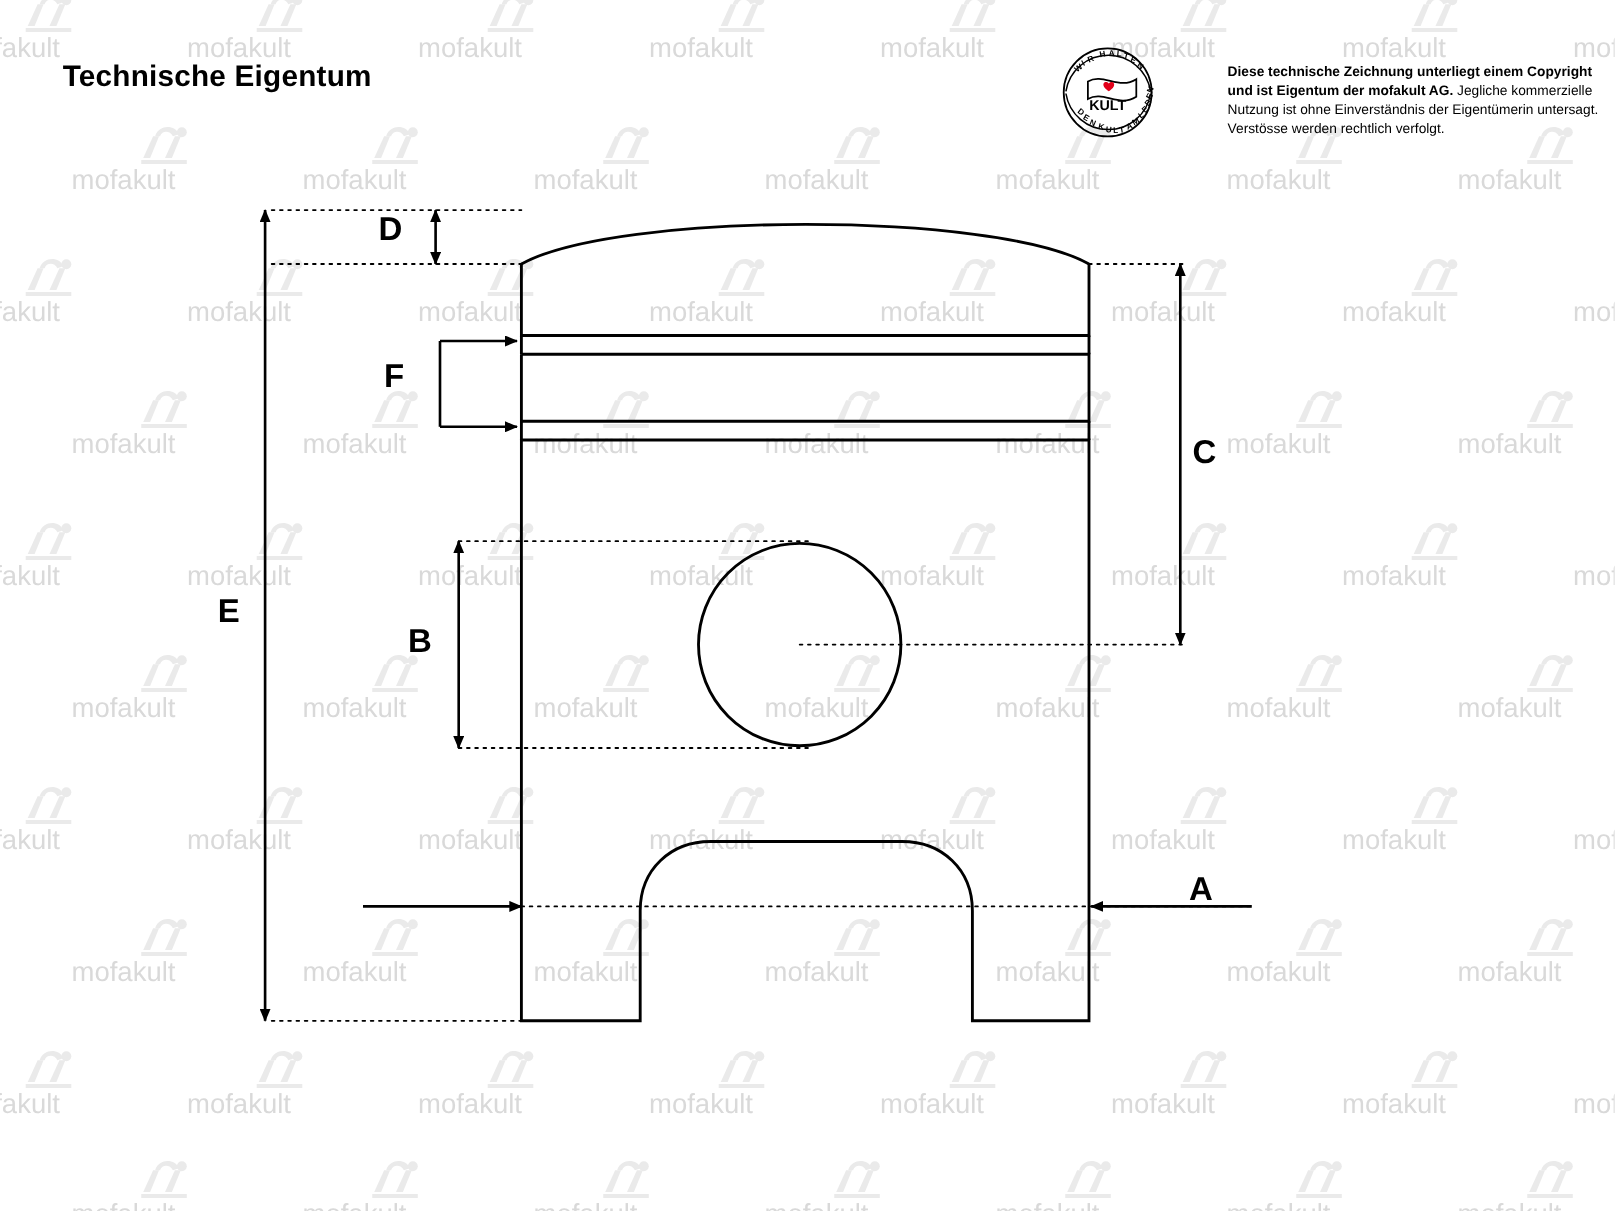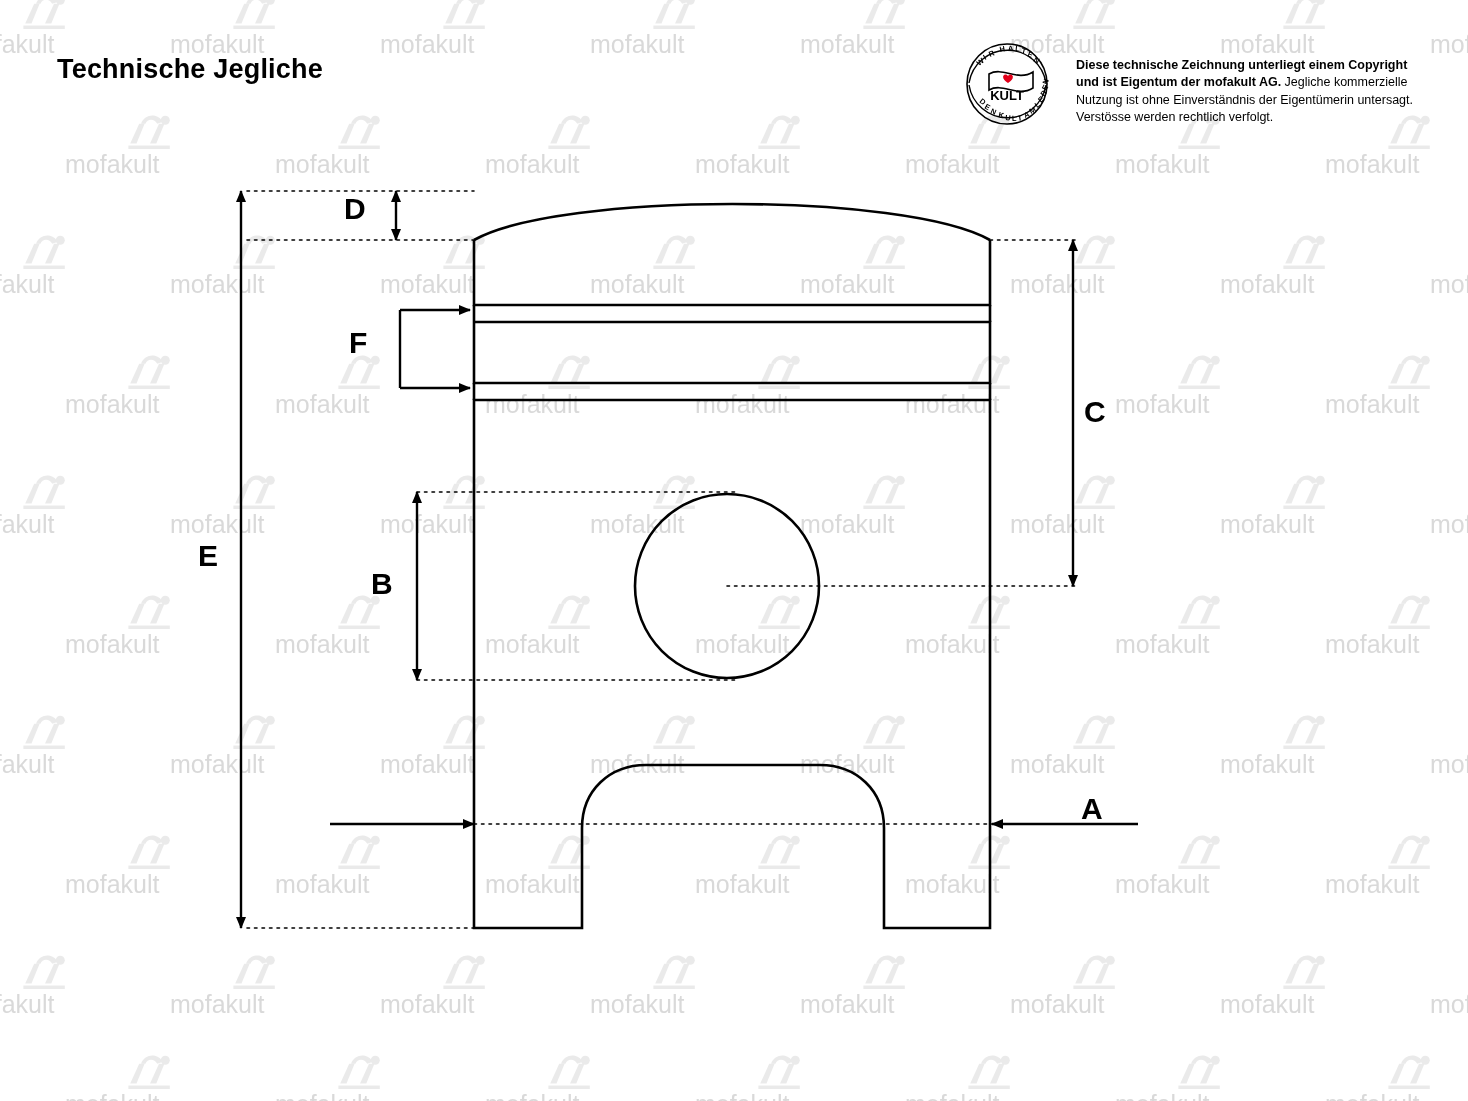--- a/index.html
+++ b/index.html
@@ -47,21 +47,21 @@
     left: 57px;
     top: 54px;
     font-size: 27px;
     font-weight: bold;
     letter-spacing: 0.2px;
     z-index: 5;
   }
   
   #copyright {
     position: absolute;
-    left: 1076px;
+    left: 1116px;
     top: 57px;
     width: 348px;
     font-size: 12.5px;
     line-height: 1.38;
     z-index: 5;
   }
   #copyright b { font-weight: bold; }
   
   #logo {
     position: absolute;
@@ -790,21 +790,21 @@
             <path d="M8 44 L18 22 L24 22 L15 44 Z"></path>
             <path d="M20 22 C24 10, 40 10, 44 20 L38 22 C35 16, 27 16, 25 22 Z"></path>
             <path d="M30 44 L40 22 L46 22 L37 44 Z"></path>
             <circle cx="47" cy="18" r="5"></circle>
             <path d="M6 46 L52 46 L52 50 L6 50 Z"></path>
           </g>
         </svg></div>
       <div class="wm" style="left:1325px; top:1090px;">mofakult</div>
     </div>
 
-  <div id="title">Technische Jegliche</div>
+  <div id="title">Technische Eigentum</div>
 
   <div id="logo">
     <svg width="105" height="95" viewBox="0 0 105 95">
       <g fill="none" stroke="#000" stroke-width="1.6">
         <path d="M12 48 A40 40 0 0 1 92 48 A40 40 0 0 1 12 48" stroke-dasharray="0"></path>
       </g>
       <path d="M14 47 A39 39 0 0 1 91 47" fill="none" stroke="#000" stroke-width="1.4"></path>
       <path d="M14 49 A39 39 0 0 0 91 49" fill="none" stroke="#000" stroke-width="1.4"></path>
       <g font-family="'Liberation Sans', sans-serif" font-size="7.5" font-weight="bold" fill="#000">
         <text transform="translate(24,30) rotate(-38)">W</text>

